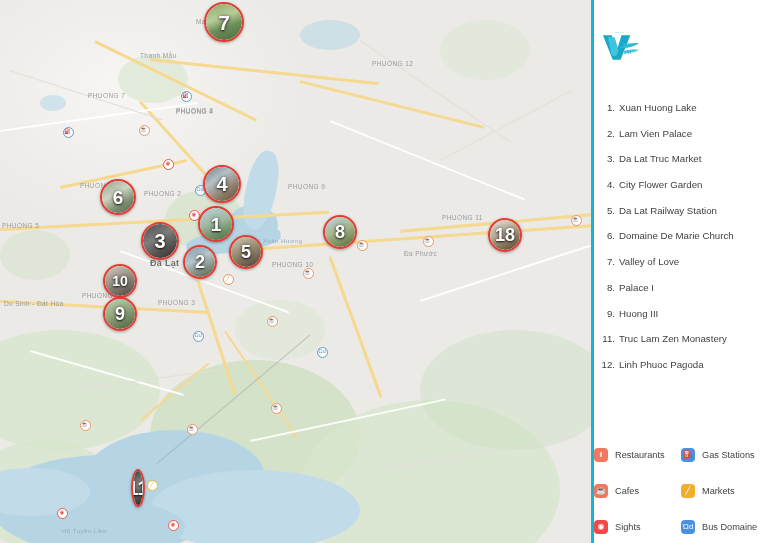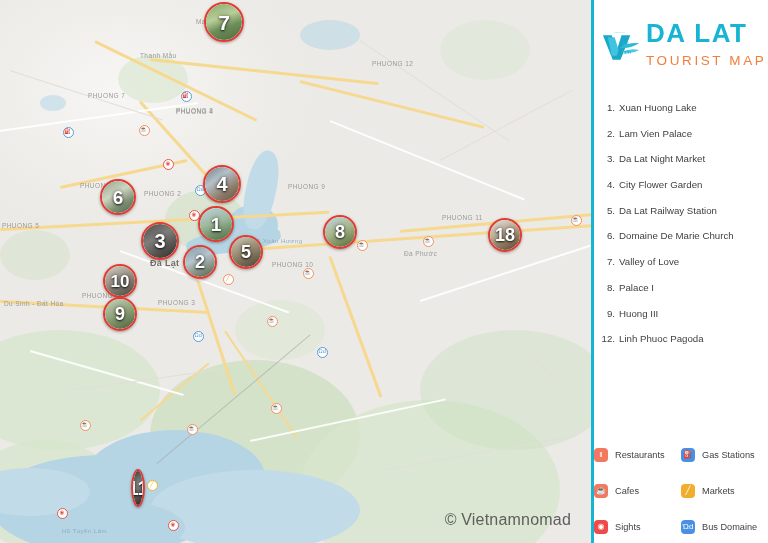--- a/index.html
+++ b/index.html
@@ -305,73 +305,68 @@
         <div class="marker" style="width: 34px; height: 34px; left: 183px; top: 245px;">
           <div class="thumb" style="background: linear-gradient(155deg, rgb(127, 155, 176) 0%, rgb(185, 198, 204) 40%, rgb(125, 138, 121) 75%, rgb(79, 92, 76) 100%);"></div>
           <div class="num" style="font-size: 18px;">2</div>
         </div>
         <div class="marker" style="width: 34px; height: 34px; left: 323px; top: 215px;">
           <div class="thumb" style="background: linear-gradient(155deg, rgb(195, 214, 228) 0%, rgb(168, 185, 143) 45%, rgb(124, 143, 94) 75%, rgb(80, 96, 63) 100%);"></div>
           <div class="num" style="font-size: 18px;">8</div>
         </div>
         <div class="marker" style="width: 34px; height: 34px; left: 103px; top: 264px;">
           <div class="thumb" style="background: linear-gradient(155deg, rgb(213, 207, 196) 0%, rgb(154, 147, 136) 45%, rgb(110, 106, 95) 75%, rgb(71, 67, 57) 100%);"></div>
-          <div class="num" style="font-size: 17px;">10</div>
+          <div class="num" style="font-size: 14px;">10</div>
         </div>
         <div class="marker" style="width: 34px; height: 34px; left: 103px; top: 297px;">
           <div class="thumb" style="background: linear-gradient(155deg, rgb(201, 212, 188) 0%, rgb(147, 167, 127) 45%, rgb(108, 128, 89) 75%, rgb(74, 90, 60) 100%);"></div>
           <div class="num" style="font-size: 18px;">9</div>
         </div>
         <div class="marker" style="width: 34px; height: 34px; left: 488px; top: 218px;">
           <div class="thumb" style="background: linear-gradient(155deg, rgb(226, 226, 224) 0%, rgb(185, 168, 143) 45%, rgb(125, 106, 82) 78%, rgb(74, 61, 46) 100%);"></div>
           <div class="num" style="font-size: 18px;">18</div>
         </div>
         <div class="marker" style="width: 14px; height: 38px; left: 131px; top: 469px;">
           <div class="thumb" style="background: linear-gradient(155deg, rgb(58, 58, 58) 0%, rgb(141, 141, 138) 40%, rgb(92, 90, 85) 72%, rgb(37, 36, 34) 100%);"></div>
           <div class="num" style="font-size: 20px;">11</div>
         </div>
       </div>
 
-    <div class="watermark">© Vietnamnomad</div>
   </div>
 
   <div id="divider"></div>
 
   <div id="sidebar">
 
     <div class="head">
       <div class="logo">
         <svg viewBox="0 0 90 72" width="44" height="36" aria-hidden="true">
           <path d="M6 14 L24 14 L34 46 L44 14 L62 14 L42 64 L26 64 Z" fill="#1aa7c8"></path>
           <path d="M16 18 L30 18 L38 44 L34 56 L24 56 Z" fill="#3fc3de"></path>
           <path d="M40 40 q16 -12 40 -10 q-16 12 -40 10 z" fill="#2bb9d6"></path>
           <path d="M44 48 q18 -8 36 -4 q-16 10 -36 4 z" fill="#4cc9e3"></path>
           <text x="46" y="36" font-family="Liberation Sans, sans-serif" font-size="12" fill="#2bb9d6" font-style="italic">iet</text>
           <text x="40" y="52" font-family="Liberation Sans, sans-serif" font-size="11" fill="#1aa7c8" font-style="italic">Nam</text>
           <text x="28" y="10" font-family="Liberation Sans, sans-serif" font-size="5" fill="#8fd7e6">VIETNAM</text>
         </svg>
       </div>
-      <div class="title-wrap">
-        <div class="t-main">DA LAT</div>
-        <div class="t-sub">TOURIST MAP</div>
-      </div>
     </div>
 
     <div class="poi-list" id="poi-list">
         <div class="poi-item">
           <span class="poi-idx">1.</span>
           <span class="poi-name">Xuan Huong Lake</span>
         </div>
         <div class="poi-item">
           <span class="poi-idx">2.</span>
           <span class="poi-name">Lam Vien Palace</span>
         </div>
         <div class="poi-item">
           <span class="poi-idx">3.</span>
-          <span class="poi-name">Da Lat Night Market</span>
+          <span class="poi-name">Da Lat Truc Market</span>
         </div>
         <div class="poi-item">
           <span class="poi-idx">4.</span>
           <span class="poi-name">City Flower Garden</span>
         </div>
         <div class="poi-item">
           <span class="poi-idx">5.</span>
           <span class="poi-name">Da Lat Railway Station</span>
         </div>
         <div class="poi-item">
@@ -384,20 +379,24 @@
         </div>
         <div class="poi-item">
           <span class="poi-idx">8.</span>
           <span class="poi-name">Palace I</span>
         </div>
         <div class="poi-item">
           <span class="poi-idx">9.</span>
           <span class="poi-name">Huong III</span>
         </div>
         <div class="poi-item">
+          <span class="poi-idx">11.</span>
+          <span class="poi-name">Truc Lam Zen Monastery</span>
+        </div>
+        <div class="poi-item">
           <span class="poi-idx">12.</span>
           <span class="poi-name">Linh Phuoc Pagoda</span>
         </div>
       </div>
 
     <div class="legend" id="legend">
         <div class="legend-row">
           <div class="legend-cell">
             <span class="lg-ico" style="background: rgb(242, 121, 95);">‖</span>
             <span class="lg-label">Restaurants</span>

